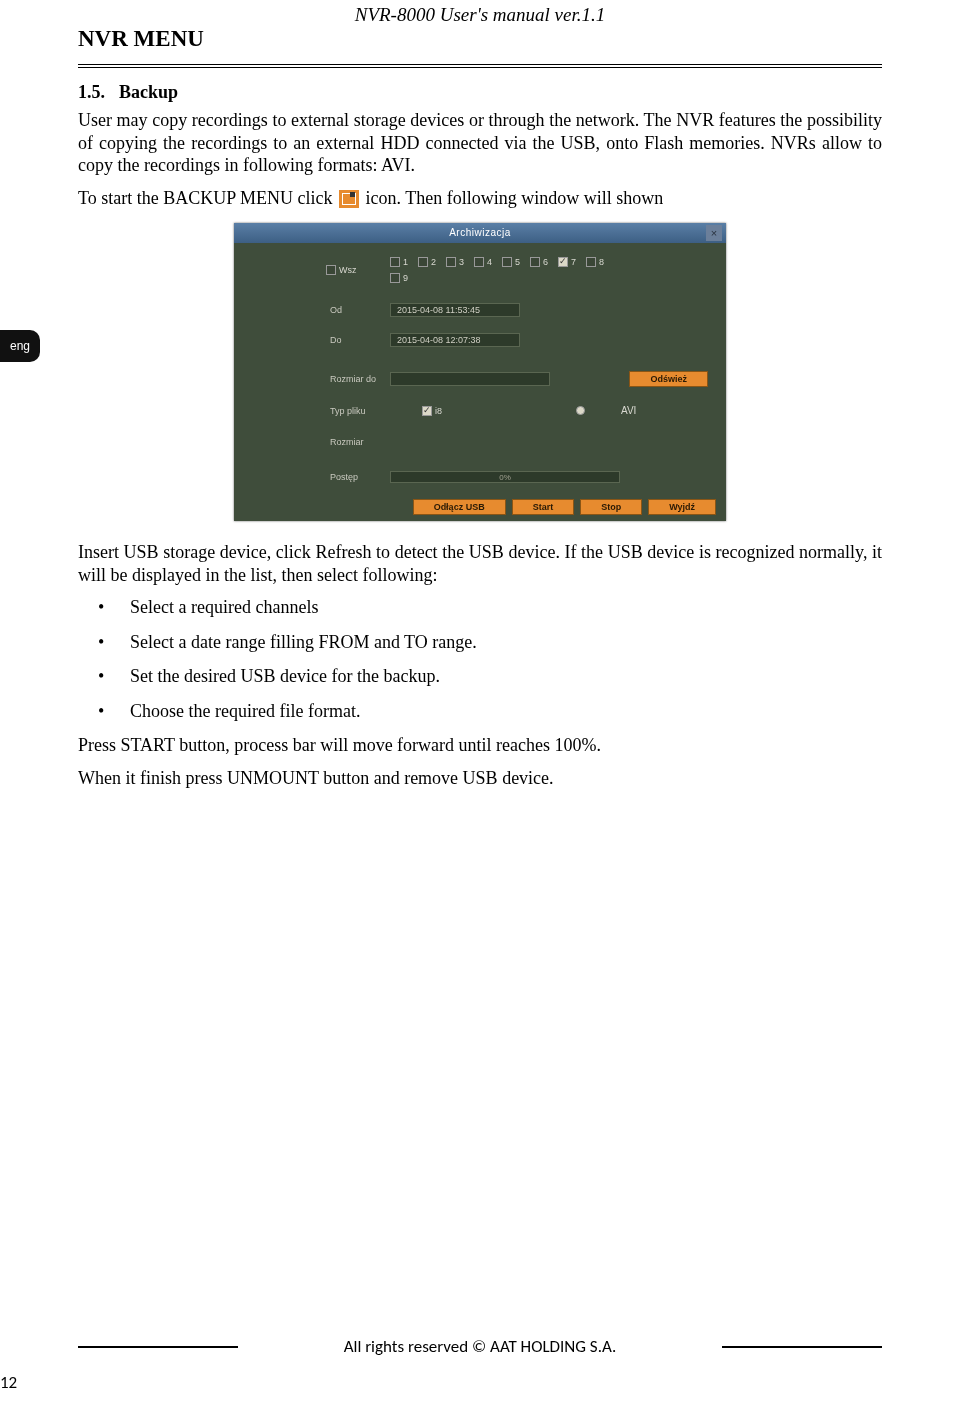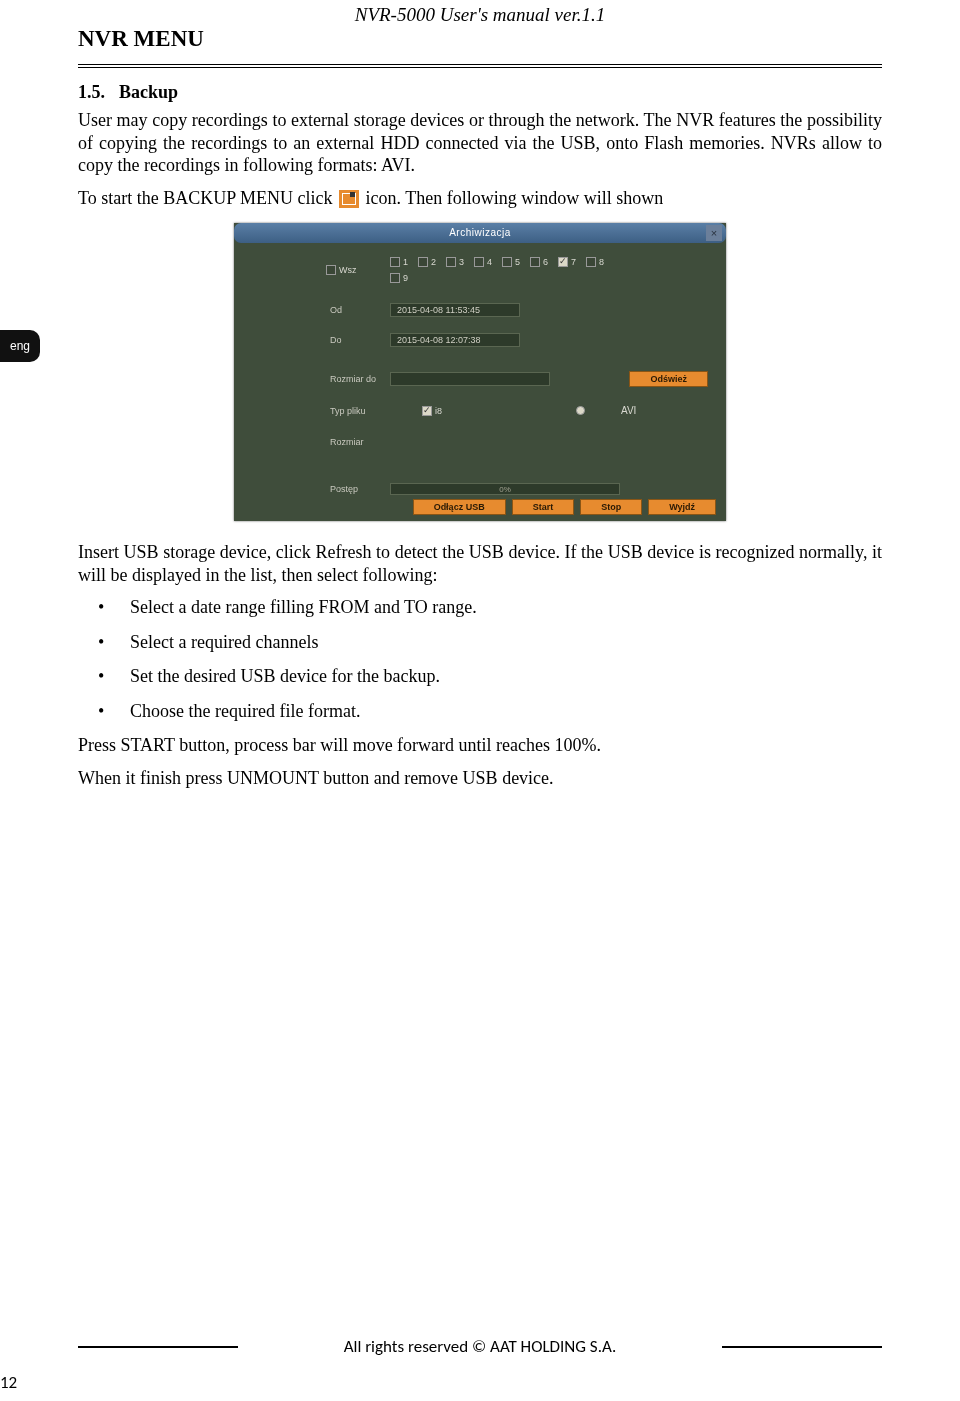--- a/index.html
+++ b/index.html
@@ -85,21 +85,21 @@
     font-family: Arial, sans-serif;
     font-size: 10px;
     color: #d8d8d0;
     position: relative;
     box-shadow: 0 0 2px #666;
   }
   .shot-title {
     position: absolute; left: 0; right: 0; top: 0; height: 20px;
     background: linear-gradient(#5a7fa6, #3d5f84);
     color: #fff; text-align: center; line-height: 20px;
-    font-size: 10px; letter-spacing: 0.5px; border-radius: 7px;
+    font-size: 10px; letter-spacing: 0.5px;
   }
   .shot-close {
     position: absolute; right: 4px; top: 2px; width: 16px; height: 16px;
     background: #6b7f9a; color: #2a3340;
     text-align: center; line-height: 16px; font-size: 11px;
   }
   .srow { position: absolute; left: 96px; right: 18px; display: flex; align-items: center; }
   .slabel { width: 60px; color: #c9c9bf; font-size: 9px; }
   .checks { display: flex; flex-wrap: wrap; gap: 6px 10px; align-items: center; }
   .chk { display: flex; align-items: center; gap: 3px; }
@@ -156,21 +156,21 @@
     position: absolute; bottom: 8px; left: 0; right: 0;
     font-family: Calibri, Arial, sans-serif; font-size: 17px;
   }
 </style>
 </head>
 <body>
 
 <div class="lang-tab">eng</div>
 
 <div class="page">
-  <div class="doc-header">NVR-5000 User's manual ver.1.1</div>
+  <div class="doc-header">NVR-8000 User's manual ver.1.1</div>
 
   <div class="section-title">NVR MENU</div>
   <div class="double-rule"></div>
 
   <div class="subsection">
     <span class="num">1.5.</span><span>Backup</span>
   </div>
 
   <p class="body">User may copy recordings to external storage devices or through the network. The NVR features the possibility of copying the recordings to an external HDD connected via the USB, onto Flash memories. NVRs allow to copy the recordings in following formats: AVI.</p>
 
@@ -255,39 +255,39 @@
           </span>
         <span style="width:70px;"></span>
         <span class="radio on"></span>
         <span class="t" style="margin-left:4px;">AVI</span>
       </div>
 
       <div class="srow" style="top:214px;">
         <div class="slabel">Rozmiar</div>
       </div>
 
-      <div class="srow" style="top:260px;">
+      <div class="srow" style="top:248px;">
         <div class="slabel">Postęp</div>
         <div class="progress">0%</div>
       </div>
 
       <div class="shot-footer">
         <span class="btn-o">Odłącz USB</span>
         <span class="btn-o">Start</span>
         <span class="btn-o">Stop</span>
         <span class="btn-o">Wyjdź</span>
       </div>
     </div>
   </div>
 
   <p class="body">Insert USB storage device, click Refresh to detect the USB device. If the USB device is recognized normally, it will be displayed in the list, then select following:</p>
 
   <ul class="bullets">
+    <li>Select a required channels</li>
     <li>Select a date range filling FROM and TO range.</li>
-    <li>Select a required channels</li>
     <li>Set the desired USB device for the backup.</li>
     <li>Choose the required file format.</li>
   </ul>
 
   <p class="body">Press START button, process bar will move forward until reaches 100%.</p>
   <p class="body">When it finish press UNMOUNT button and remove USB device.</p>
 </div>
 
 <div class="footer-area">
   <div class="footer-rule">

